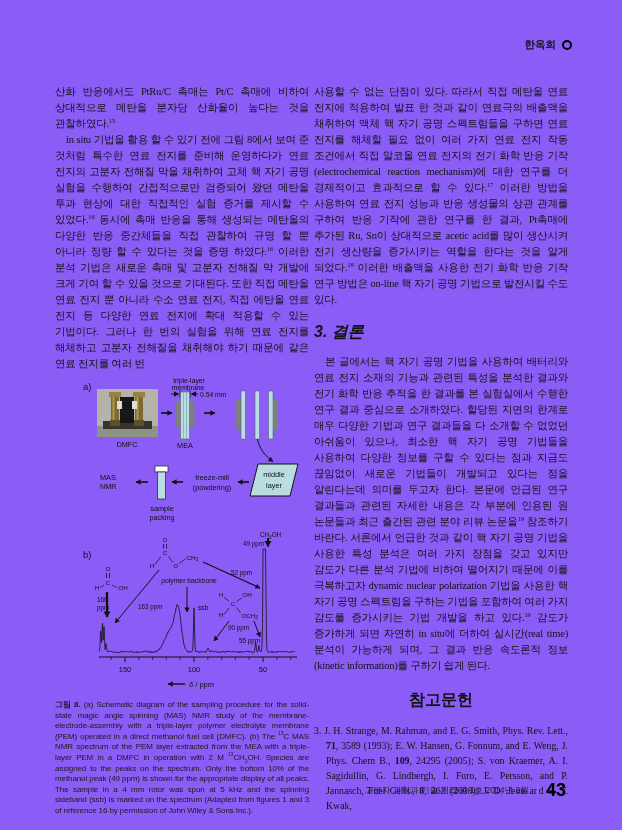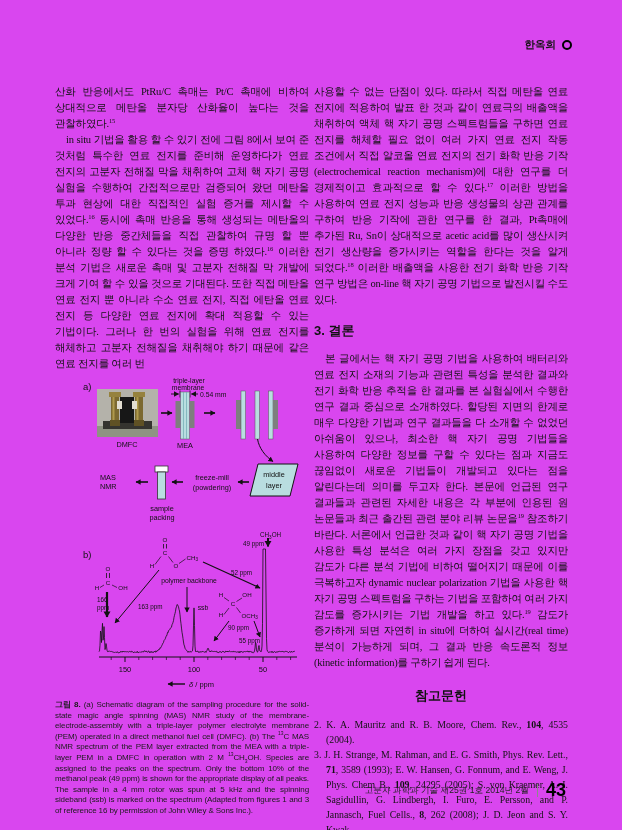--- a/index.html
+++ b/index.html
@@ -1,33 +1,33 @@
 <!DOCTYPE html>
 <html><head>
 <meta charset="utf-8">
 <style>
   html,body{margin:0;padding:0;background:#e8e8e8;}
-  .page{position:relative;width:622px;height:830px;background:#d946ef;margin:0 auto;
+  .page{position:relative;width:622px;height:830px;background:#8b5cf6;margin:0 auto;
         font-family:"Liberation Serif","DejaVu Serif",serif;color:#121212;overflow:hidden;}
   .header{position:absolute;top:38px;right:50px;font-family:"Liberation Sans","DejaVu Sans",sans-serif;
           font-weight:bold;font-size:10.5px;display:flex;align-items:center;}
   .ring{display:inline-block;width:6px;height:6px;border:2.6px solid #000;border-radius:50%;margin-left:6px;}
   .col{position:absolute;top:84px;width:254px;}
   .col-left{left:55px;}
   .col-right{left:314px;}
   p{margin:0;}
   .body{font-size:10.5px;line-height:16px;text-align:justify;letter-spacing:-0.2px;word-break:keep-all;}
   .body.indent{text-indent:11px;}
   sup{font-size:0.62em;line-height:0;}
   sub{font-size:0.62em;line-height:0;}
   .it{}
   .bd{font-weight:bold;}
-  h3.section{font-family:"Liberation Sans","DejaVu Sans",sans-serif;font-size:13px;font-weight:bold;
-             margin:14px 0 11px 0;}
-  h4.refs-head{font-family:"Liberation Sans","DejaVu Sans",sans-serif;font-size:13px;font-weight:bold;
+  h3.section{font-family:"Liberation Sans","DejaVu Sans",sans-serif;font-size:16px;font-weight:bold;
+             margin:14px 0 11px 0;font-style:italic;}
+  h4.refs-head{font-family:"Liberation Sans","DejaVu Sans",sans-serif;font-size:16px;font-weight:bold;
                text-align:center;margin:16px 0 12px 0;}
   ul.refs{list-style:none;margin:0;padding:0;font-size:9.8px;line-height:15px;text-align:justify;}
   ul.refs li{padding-left:12px;text-indent:-12px;margin:0;}
   figure{margin:4px 0 0 0;padding:0;}
   .caption{font-family:"Liberation Sans","DejaVu Sans",sans-serif;font-size:8px;line-height:10.6px;
            text-align:justify;margin-top:2px;color:#1a1a1a;letter-spacing:-0.1px;}
   .footer{position:absolute;top:780px;right:56px;display:flex;align-items:center;
           font-family:Liberation Sans, sans-serif;font-size:8.6px;color:#222;}
   .footer .divider{display:inline-block;width:1px;height:13px;background:#8a8a8a;margin:0 8px;}
   .footer .pageno{font-size:18px;font-weight:bold;color:#000;}
@@ -204,21 +204,20 @@
       <figcaption class="caption"><span class="bd">그림 8. </span><span>(a) Schematic diagram of the sampling procedure for the solid-state magic angle spinning (MAS) NMR study of the membrane-electrode-assembly with a triple-layer polymer electrolyte membrane (PEM) operated in a direct methanol fuel cell (DMFC). (b) The </span><sup>13</sup><span>C MAS NMR spectrum of the PEM layer extracted from the MEA with a triple-layer PEM in a DMFC in operation with 2 M </span><sup>13</sup><span>CH</span><sub>3</sub><span>OH. Species are assigned to the peaks on the spectrum. Only the bottom 10% of the methanol peak (49 ppm) is shown for the appropriate display of all peaks. The sample in a 4 mm rotor was spun at 5 kHz and the spinning sideband (ssb) is marked on the spectrum (Adapted from figures 1 and 3 of reference 16 by permission of John Wiley &amp; Sons Inc.).</span></figcaption>
     </figure>
   </div>
 
   <div class="col col-right">
     <p class="body"><span>사용할 수 없는 단점이 있다. 따라서 직접 메탄올 연료 전지에 적용하여 발표 한 것과 같이 연료극의 배출액을 채취하여 액체 핵 자기 공명 스펙트럼들을 구하면 연료 전지를 해체할 필요 없이 여러 가지 연료 전지 작동 조건에서 직접 알코올 연료 전지의 전기 화학 반응 기작(electrochemical reaction mechanism)에 대한 연구를 더 경제적이고 효과적으로 할 수 있다.</span><sup>17</sup><span> 이러한 방법을 사용하여 연료 전지 성능과 반응 생성물의 상관 관계를 구하여 반응 기작에 관한 연구를 한 결과, Pt촉매에 추가된 Ru, Sn이 상대적으로 acetic acid를 많이 생산시켜 전기 생산량을 증가시키는 역할을 한다는 것을 알게 되었다.</span><sup>18</sup><span> 이러한 배출액을 사용한 전기 화학 반응 기작 연구 방법은 on-line 핵 자기 공명 기법으로 발전시킬 수도 있다.</span></p>
     <h3 class="section">3. 결론</h3>
     <p class="body indent"><span>본 글에서는 핵 자기 공명 기법을 사용하여 배터리와 연료 전지 소재의 기능과 관련된 특성을 분석한 결과와 전기 화학 반응 추적을 한 결과를 본 실험실에서 수행한 연구 결과 중심으로 소개하였다. 할당된 지면의 한계로 매우 다양한 기법과 연구 결과들을 다 소개할 수 없었던 아쉬움이 있으나, 최소한 핵 자기 공명 기법들을 사용하여 다양한 정보를 구할 수 있다는 점과 지금도 끊임없이 새로운 기법들이 개발되고 있다는 점을 알린다는데 의미를 두고자 한다. 본문에 언급된 연구 결과들과 관련된 자세한 내용은 각 부분에 인용된 원 논문들과 최근 출간된 관련 분야 리뷰 논문을</span><sup>19</sup><span> 참조하기 바란다. 서론에서 언급한 것과 같이 핵 자기 공명 기법을 사용한 특성 분석은 여러 가지 장점을 갖고 있지만 감도가 다른 분석 기법에 비하여 떨어지기 때문에 이를 극복하고자 dynamic nuclear polarization 기법을 사용한 핵 자기 공명 스펙트럼을 구하는 기법을 포함하여 여러 가지 감도를 증가시키는 기법 개발을 하고 있다.</span><sup>19</sup><span> 감도가 증가하게 되면 자연히 </span><span class="it">in situ</span><span>에 더하여 실시간(real time) 분석이 가능하게 되며, 그 결과 반응 속도론적 정보(kinetic information)를 구하기 쉽게 된다.</span></p>
     <h4 class="refs-head">참고문헌</h4>
     <ul class="refs">
-        <li><span>2. K. A. Mauritz and R. B. Moore, </span><span class="it">Chem. Rev.</span><span>, </span><span class="bd">104</span><span>, 4535 (2004).</span></li>
         <li><span>3. J. H. Strange, M. Rahman, and E. G. Smith, </span><span class="it">Phys. Rev. Lett.</span><span>, </span><span class="bd">71</span><span>, 3589 (1993); E. W. Hansen, G. Fonnum, and E. Weng, </span><span class="it">J. Phys. Chem B.</span><span>, </span><span class="bd">109</span><span>, 24295 (2005); S. von Kraemer, A. I. Sagidullin, G. Lindbergh, I. Furo, E. Persson, and P. Jannasch, </span><span class="it">Fuel Cells.</span><span>, </span><span class="bd">8</span><span>, 262 (2008); J. D. Jeon and S. Y. Kwak, </span></li>
       </ul>
   </div>
 
   <div class="footer">
     <span>고분자 과학과 기술  제25권 1호 2014년 2월</span>
     <span class="divider"></span>
     <span class="pageno">43</span>
   </div>
 

